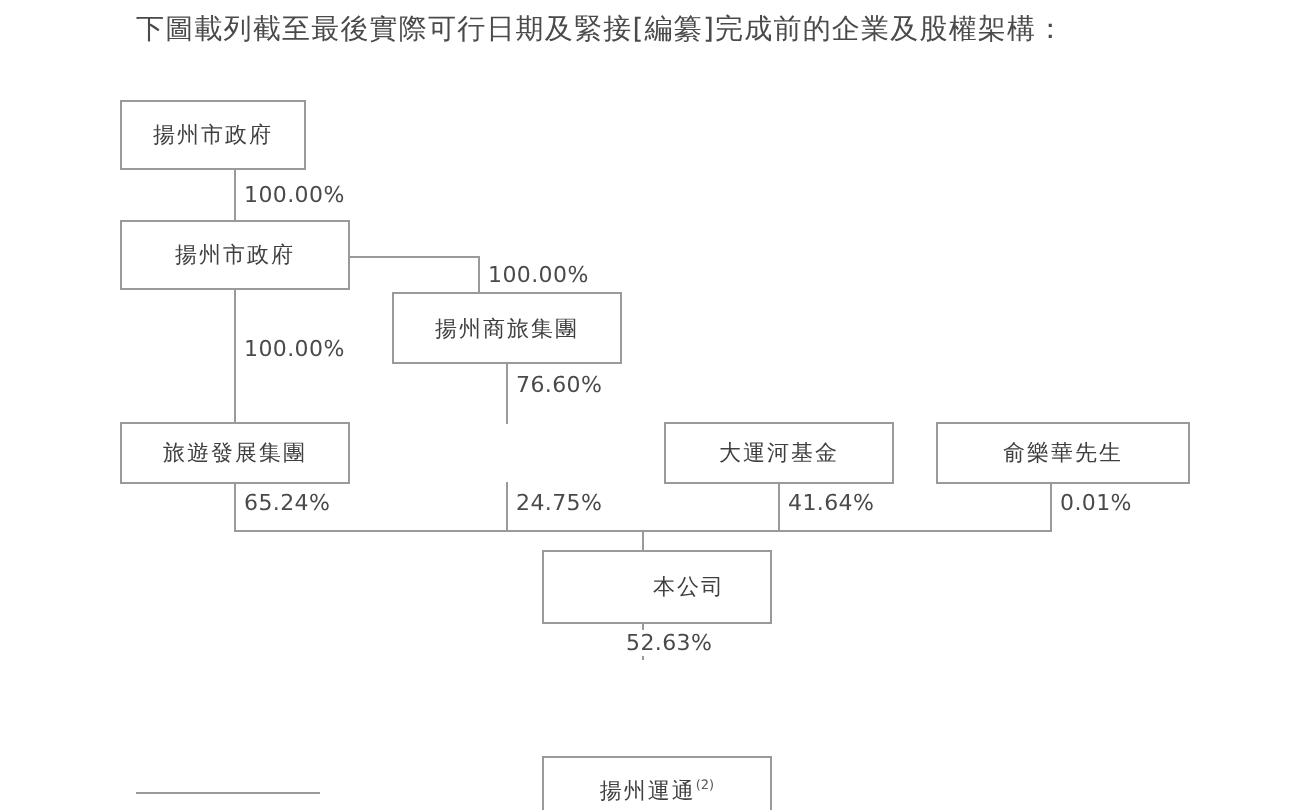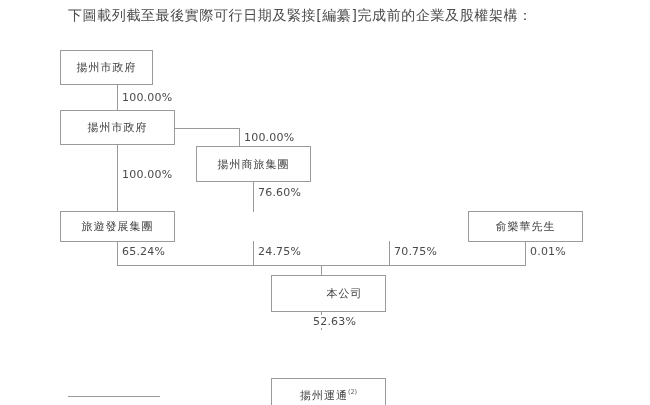--- a/index.html
+++ b/index.html
@@ -125,22 +125,25 @@
 
   <div class="node" style="left:196px; top:146px; width:115px; height:36px;font-family:Liberation Mono, monospace;">
     <span class="label">揚州商旅集團</span>
   </div>
 
   <div class="node" style="left:60px; top:211px; width:115px; height:31px;">
     <span class="label">旅遊發展集團</span>
   </div>
 
 
+  <div class="node" style="left:332px; top:211px; width:115px; height:31px;">
+    <span class="label">大運河基金</span>
+  </div>
 
-  <div class="node" style="left:468px; top:211px; width:115px; height:31px;">
+  <div class="node" style="left:468px; top:211px; width:127px; height:31px;">
     <span class="label">俞樂華先生</span>
   </div>
 
   <div class="node" style="left:271px; top:275px; width:115px; height:37px;padding-left:32px;">
     <span class="label">本公司</span>
   </div>
 
   <div class="node" style="left:271px; top:330px; width:115px; height:34px;margin-top:48px;">
     <span class="label"><span>揚州運通</span><span class="sup">(2)</span></span>
   </div>
@@ -150,21 +153,21 @@
   <div class="pct" style="left:243px; top:131px;">100.00%</div>
 
   <div class="pct" style="left:121px; top:168px;">100.00%</div>
 
   <div class="pct" style="left:257px; top:186px;">76.60%</div>
 
   <div class="pct" style="left:121px; top:245px;">65.24%</div>
 
   <div class="pct" style="left:257px; top:245px;">24.75%</div>
 
-  <div class="pct" style="left:393px; top:245px;">70.75%</div>
+  <div class="pct" style="left:393px; top:245px;">41.64%</div>
 
   <div class="pct" style="left:529px; top:245px;">0.01%</div>
 
   <div class="pct" style="left:312px; top:315px;">52.63%</div>
 
 </div>
 
 <div id="footnote-rule"></div>
 
 </body></html>

